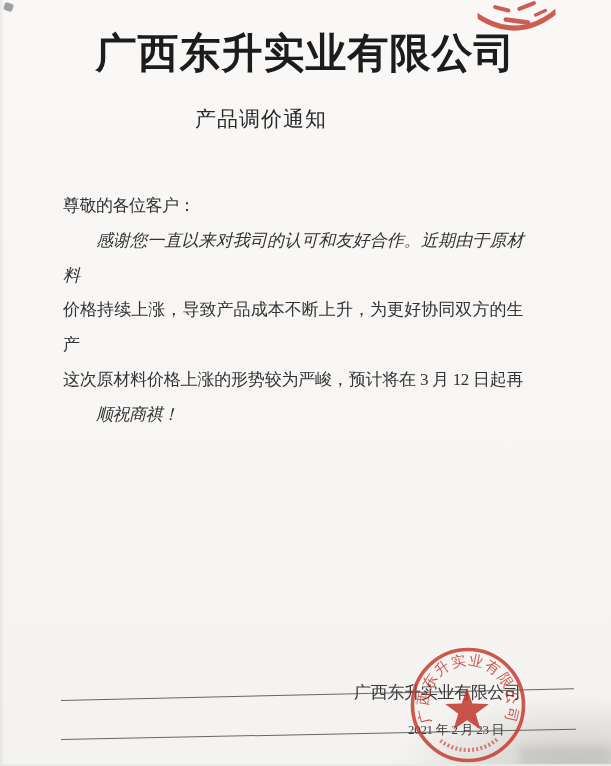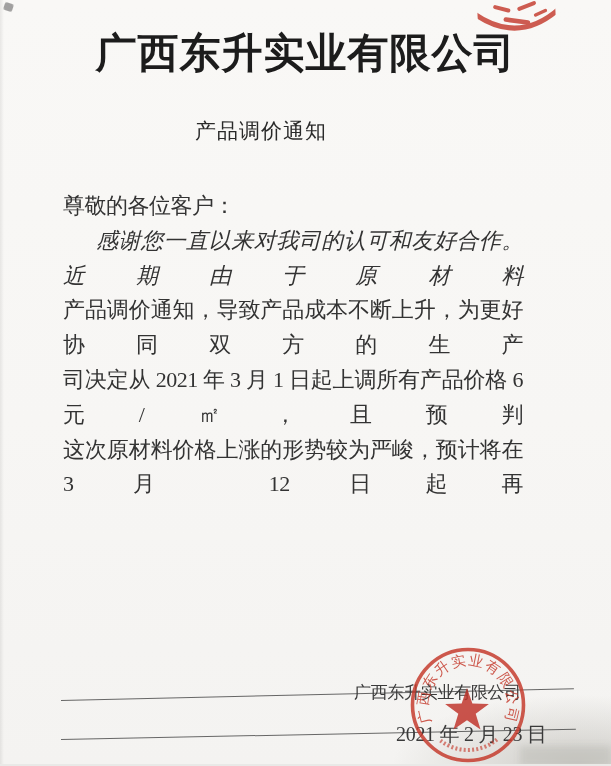--- a/index.html
+++ b/index.html
@@ -21,37 +21,37 @@
     background:rgba(185,183,177,0.45);filter:blur(3px);}
   .corner-mark{position:absolute;left:4px;top:3px;width:9px;height:8px;
     background:#5a5a5a;opacity:0.55;border-radius:2px;transform:rotate(18deg);filter:blur(0.6px);}
 
   .doc-title{
     position:absolute;left:0;top:26px;width:611px;
     text-align:center;font-size:41px;font-weight:bold;
     letter-spacing:1px;color:#1c1c1c;white-space:nowrap;
   }
   .doc-subtitle{
-    position:absolute;left:195px;top:117px;
+    position:absolute;left:195px;top:105px;
     font-size:21px;letter-spacing:1px;color:#2a2a2a;white-space:nowrap;
   }
   .body-block{
     position:absolute;left:63px;top:189px;width:460px;
-    font-size:22px;line-height:34.8px;color:#333;
+    font-size:17px;line-height:34.8px;color:#333;
   }
   .body-line{white-space:nowrap;letter-spacing:-0.5px;}
   .body-line.j{white-space:normal;text-align:justify;text-align-last:justify;letter-spacing:-0.5px;}
   .body-line.ind{text-indent:33px;font-style:italic;}
 
   .rule{position:absolute;height:0;border-top:1.4px solid #4e4e4e;transform-origin:left center;opacity:0.85;}
   .rule-a{left:61px;top:700px;width:513px;transform:rotate(-1.3deg);}
   .rule-b{left:61px;top:739px;width:515px;transform:rotate(-1.15deg);}
 
   .sig-company{position:absolute;left:354px;top:681px;font-size:17px;color:#3a3a3a;white-space:nowrap;letter-spacing:-0.3px;}
-  .sig-date{position:absolute;left:396px;top:721px;font-size:20px;color:#3a3a3a;white-space:nowrap;letter-spacing:-0.3px;}
+  .sig-date{position:absolute;left:408px;top:721px;font-size:13px;color:#3a3a3a;white-space:nowrap;letter-spacing:-0.3px;}
 
   .seal{position:absolute;left:408px;top:645px;width:120px;height:121px;}
   .top-fragment{position:absolute;left:478px;top:0;width:78px;height:46px;transform:rotate(-3deg);}
 </style>
 </head>
 <body>
 
 <div id="canvas">
 
   <div class="shade-left"></div>
@@ -68,23 +68,23 @@
       <path d="M 58 16 L 68 12" stroke-width="3.5"></path>
     </g>
   </svg>
 
   <div class="doc-title">广西东升实业有限公司</div>
   <div class="doc-subtitle">产品调价通知</div>
 
   <div class="body-block">
     <div class="body-line">尊敬的各位客户：</div>
     <div class="body-line j ind">感谢您一直以来对我司的认可和友好合作。近期由于原材料</div>
-    <div class="body-line j">产品调价通知，导致产品成本不断上升，为更好协同双方的生产</div>
-    <div class="body-line j">司决定从 2021 年 3 月 1 日起上调所有产品价格 6 元/㎡，且预判</div>
+    <div class="body-line j">价格持续上涨，导致产品成本不断上升，为更好协同双方的生产</div>
     <div class="body-line j">这次原材料价格上涨的形势较为严峻，预计将在 3 月 12 日起再</div>
+    <div class="body-line ind">顺祝商祺！</div>
   </div>
 
   <div class="rule rule-a"></div>
   <div class="rule rule-b"></div>
 
   <div class="sig-company">广西东升实业有限公司</div>
   <div class="sig-date">2021 年 2 月 23 日</div>
 
   <svg class="seal" viewBox="0 0 120 121">
     <g opacity="0.83">

